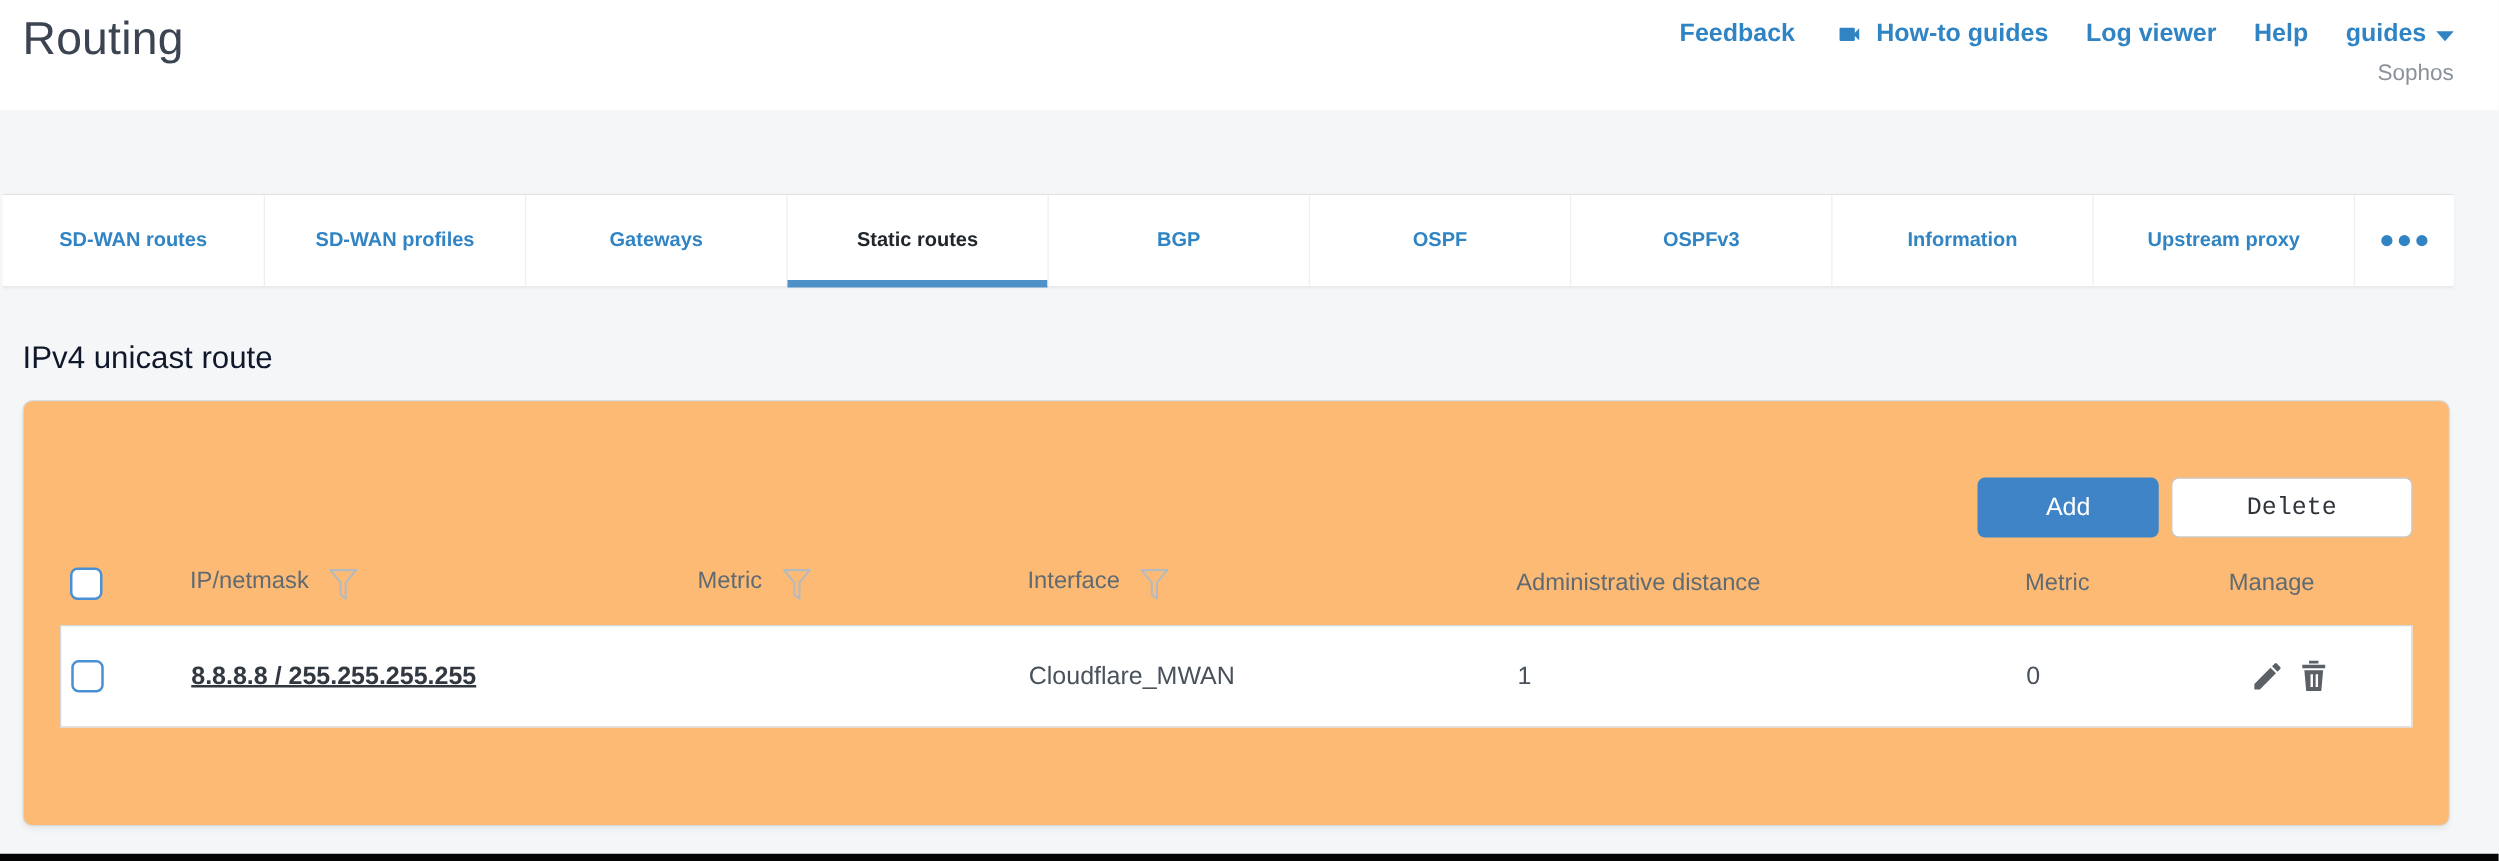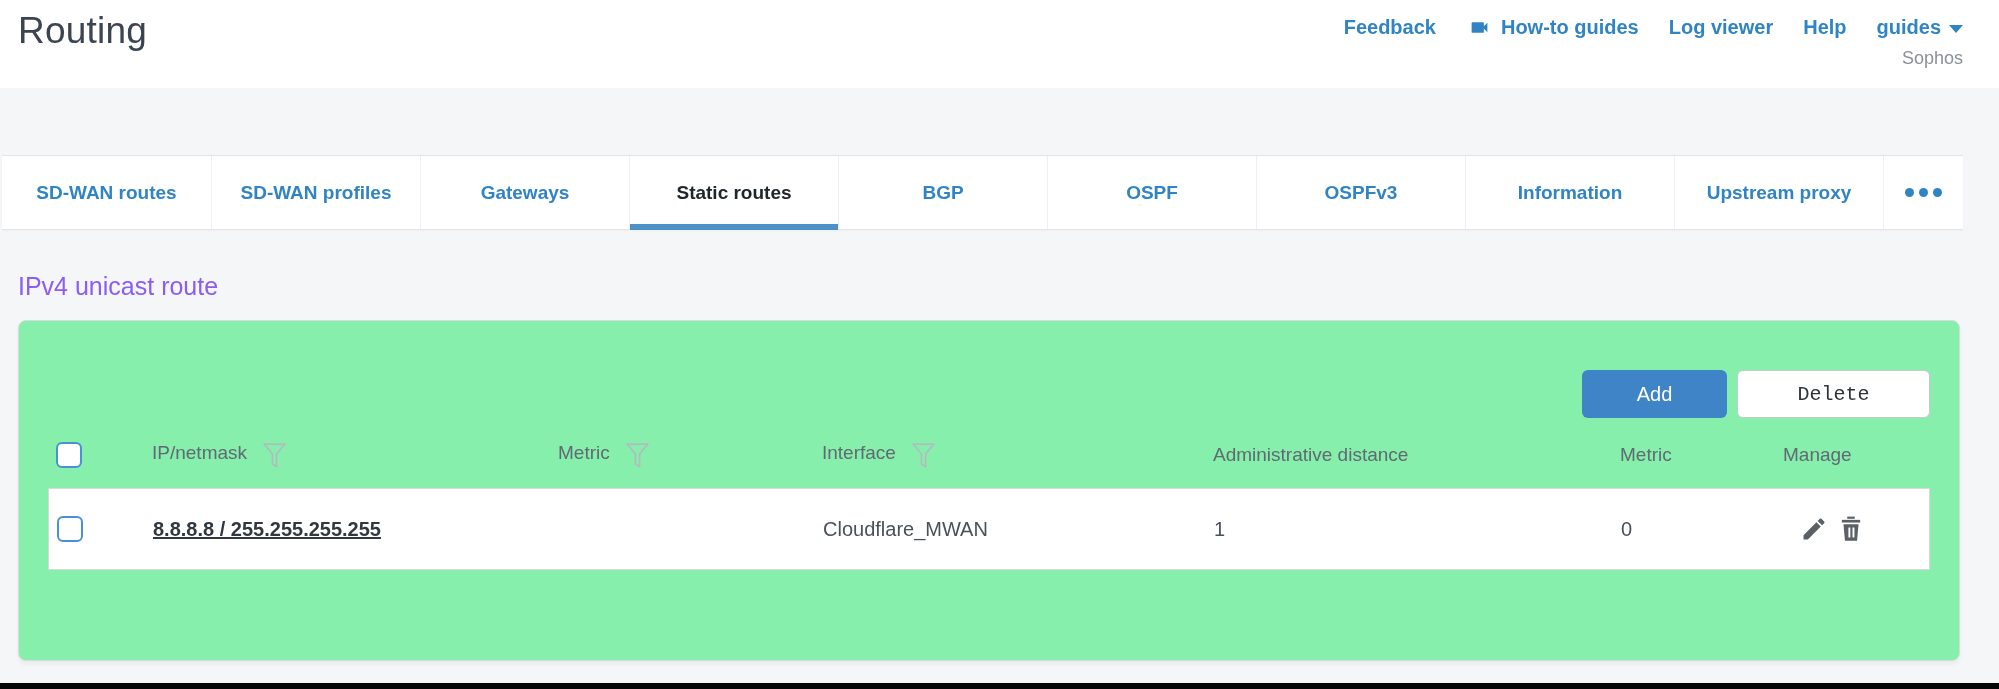--- a/index.html
+++ b/index.html
@@ -51,50 +51,50 @@
     width: 1961px; height: 75px;
     background: #fff;
     border-top: 1px solid #e2e4e5;
     border-bottom: 1px solid #e2e4e5;
     display: flex;
     box-shadow: 0 1px 2px rgba(0,0,0,0.03);
   }
   .tab {
     width: 209px;
     display: flex; align-items: center; justify-content: center;
-    font-size: 19px; font-weight: bold; color: #3084c4;
+    font-size: 16px; font-weight: bold; color: #3084c4;
     position: relative; cursor: pointer;
     border-left: 1px solid #efeff1;
   }
   .tab:first-child { border-left: none; }
   .tab.active { color: #20262c; }
   .tab.active::after {
     content: ""; position: absolute; left: 0; right: 0; bottom: -1px;
     height: 6px; background: #4e90c8;
   }
   .tab-more {
     width: 80px;
     display: flex; align-items: center; justify-content: center; gap: 5px;
     border-left: 1px solid #efeff1; cursor: pointer;
   }
   .dot { width: 9px; height: 9px; border-radius: 50%; background: #3084c4; }
 
   
   .section-title {
     position: absolute; top: 272px; left: 18px;
-    font-size: 25px; color: #8b5cf6; font-weight: 400;
+    font-size: 25px; color: #0f172a; font-weight: 400;
   }
   .card {
     position: absolute; top: 320px; left: 18px;
     width: 1942px; height: 341px;
-    background: #86efac;
+    background: #fdba74;
     border: 1px solid #d8dadc;
     border-radius: 8px;
     box-shadow: 0 3px 4px rgba(0,0,0,0.05);
-    padding: 0 29px;
+    padding: 12px 29px;
   }
   .btn-row { display: flex; justify-content: flex-end; gap: 10px; margin-top: 49px; }
   .btn {
     height: 48px; font-size: 20px; border-radius: 6px;
     font-family: inherit; cursor: pointer;
     display: flex; align-items: center; justify-content: center;
   }
   .btn-add { width: 145px; background: #3e84c6; color: #ffffff; border: none; }
   .btn-delete { width: 193px; background: #fff; color: #2e343a; border: 1px solid #c7cacc; font-family: Liberation Mono, monospace; }
 

